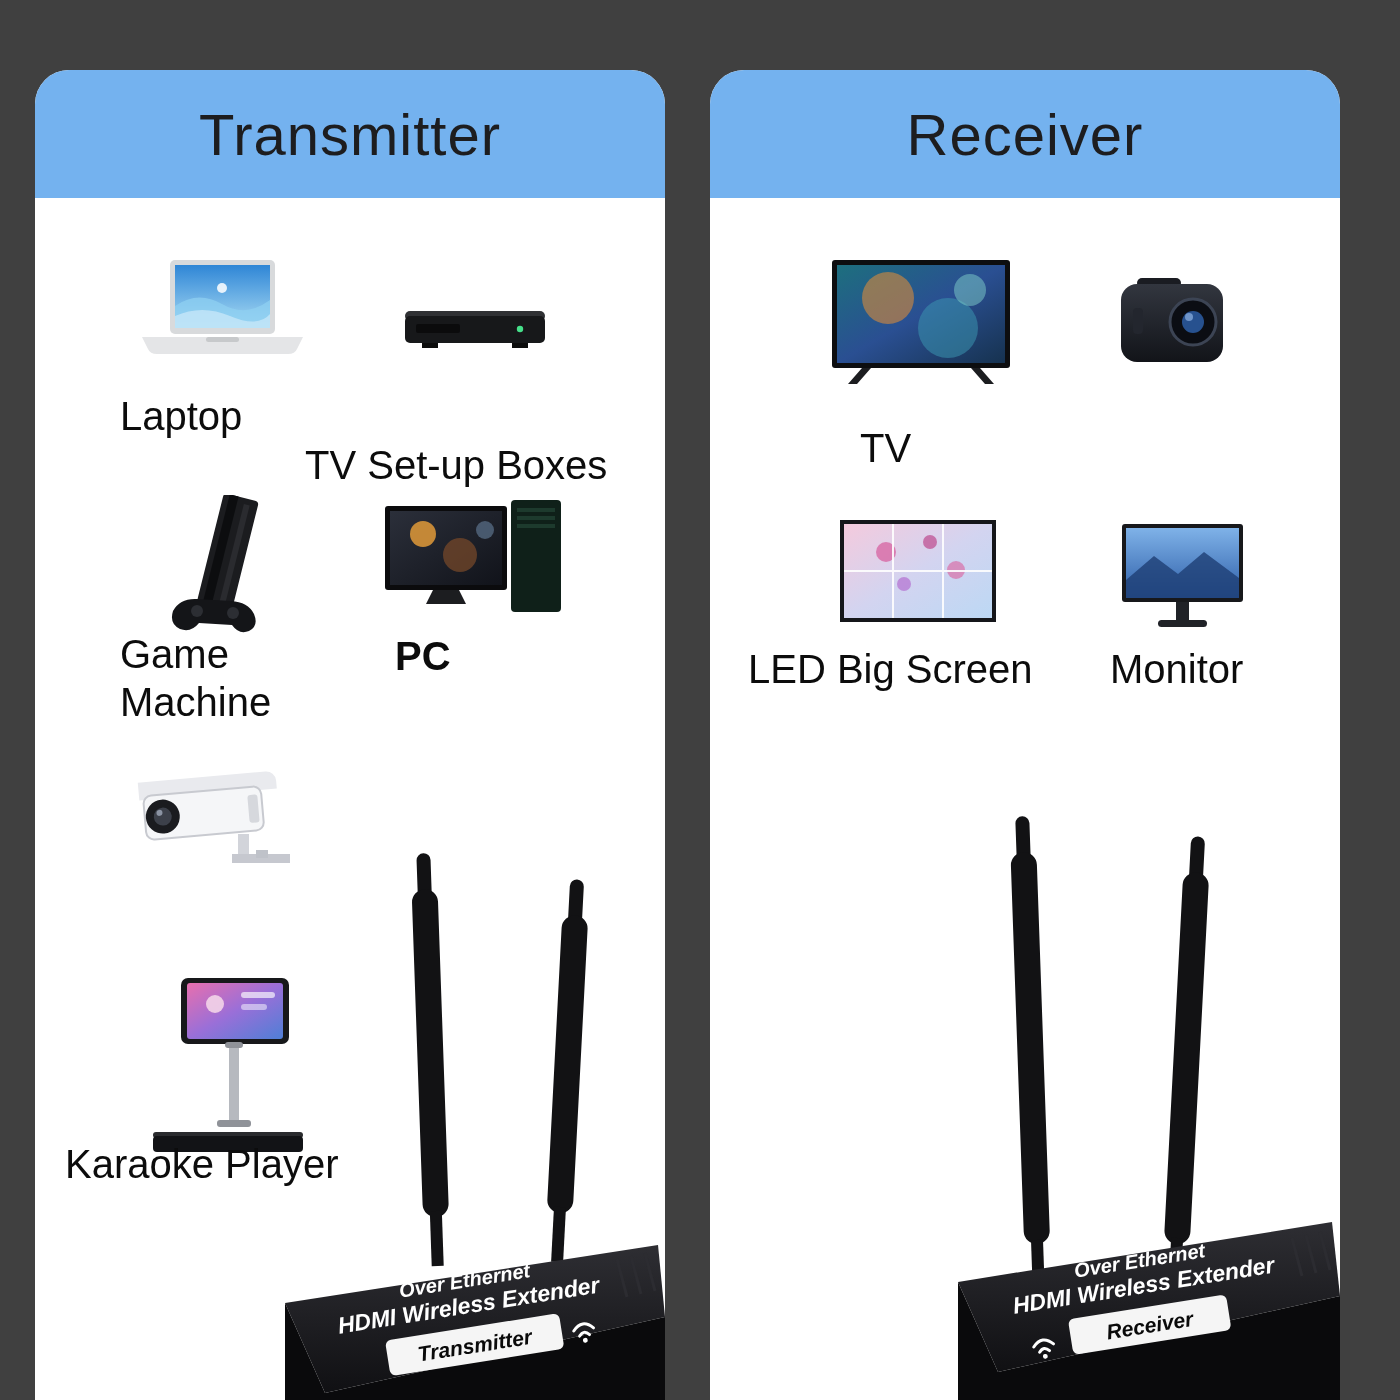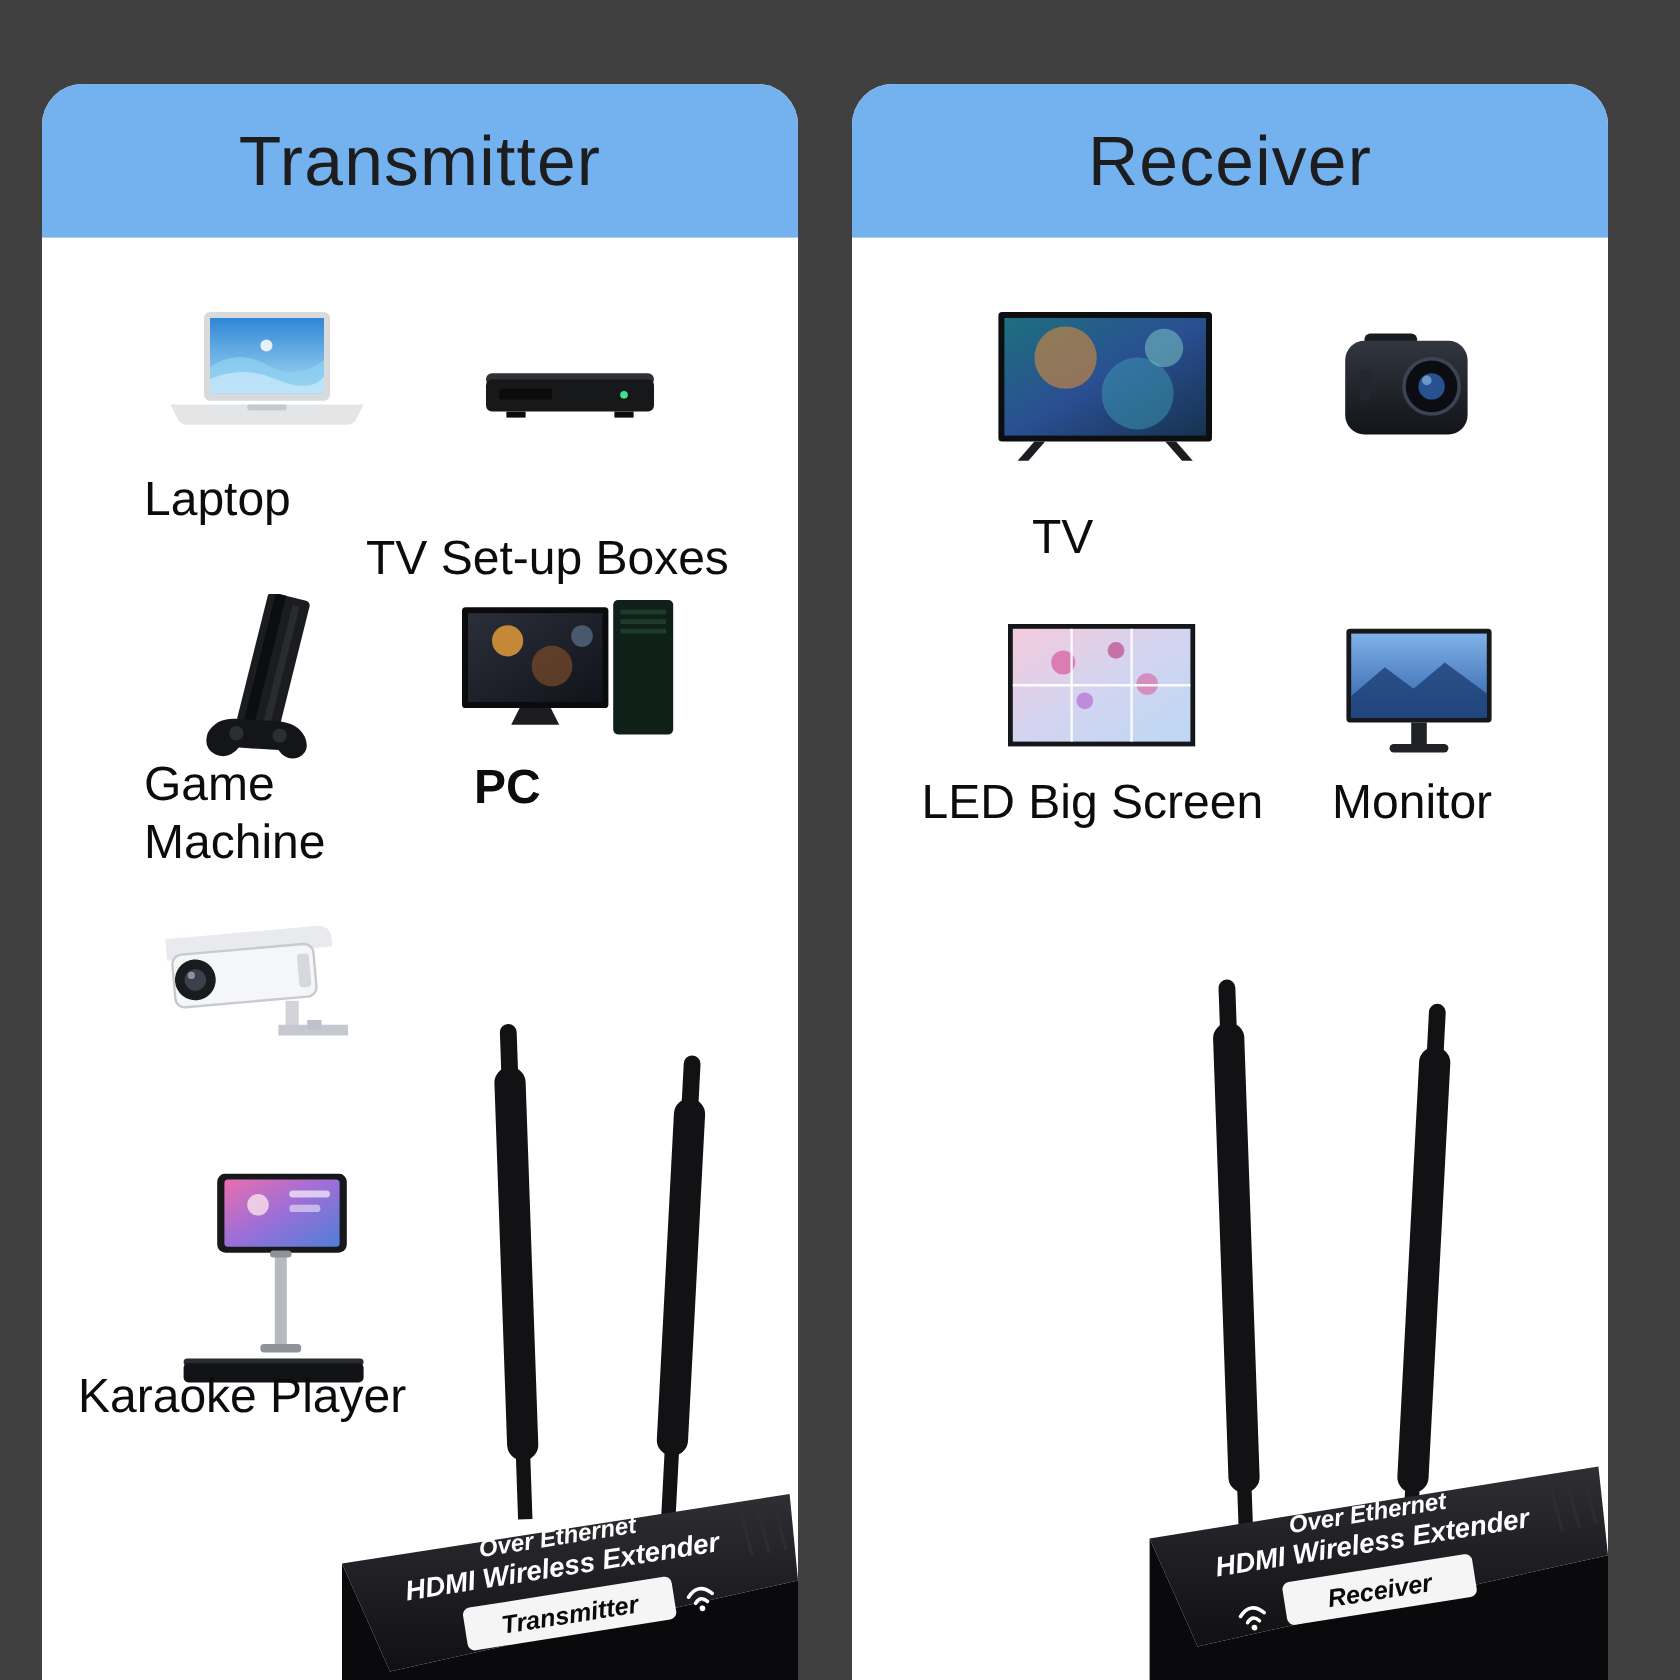--- a/index.html
+++ b/index.html
@@ -249,21 +249,21 @@
         <circle cx="92" cy="24" r="7" fill="#c05a98" opacity="0.8"></circle>
         <circle cx="118" cy="52" r="9" fill="#d86fa8" opacity="0.7"></circle>
         <circle cx="66" cy="66" r="7" fill="#b36fd0" opacity="0.7"></circle>
         <g stroke="#ffffff" stroke-width="2" opacity="0.9">
           <line x1="55" y1="6" x2="55" y2="100"></line>
           <line x1="105" y1="6" x2="105" y2="100"></line>
           <line x1="6" y1="53" x2="154" y2="53"></line>
         </g>
       </svg>
     </div>
-    <div class="label nowrap" style="left:58px;top:575px;width:320px;">LED Big Screen</div>
+    <div class="label nowrap" style="left:38px;top:575px;width:320px;">LED Big Screen</div>
 
     <div class="icon" style="left:410px;top:452px;width:125px;height:108px;">
       <svg viewBox="0 0 125 108">
         <defs>
           <linearGradient id="gMon" x1="0" y1="0" x2="0" y2="1">
             <stop offset="0" stop-color="#7fb2e8"></stop>
               <stop offset="1" stop-color="#2d5ea8"></stop>
           </linearGradient>
         </defs>
         <rect x="2" y="2" width="121" height="78" rx="3" fill="#17181b"></rect>

